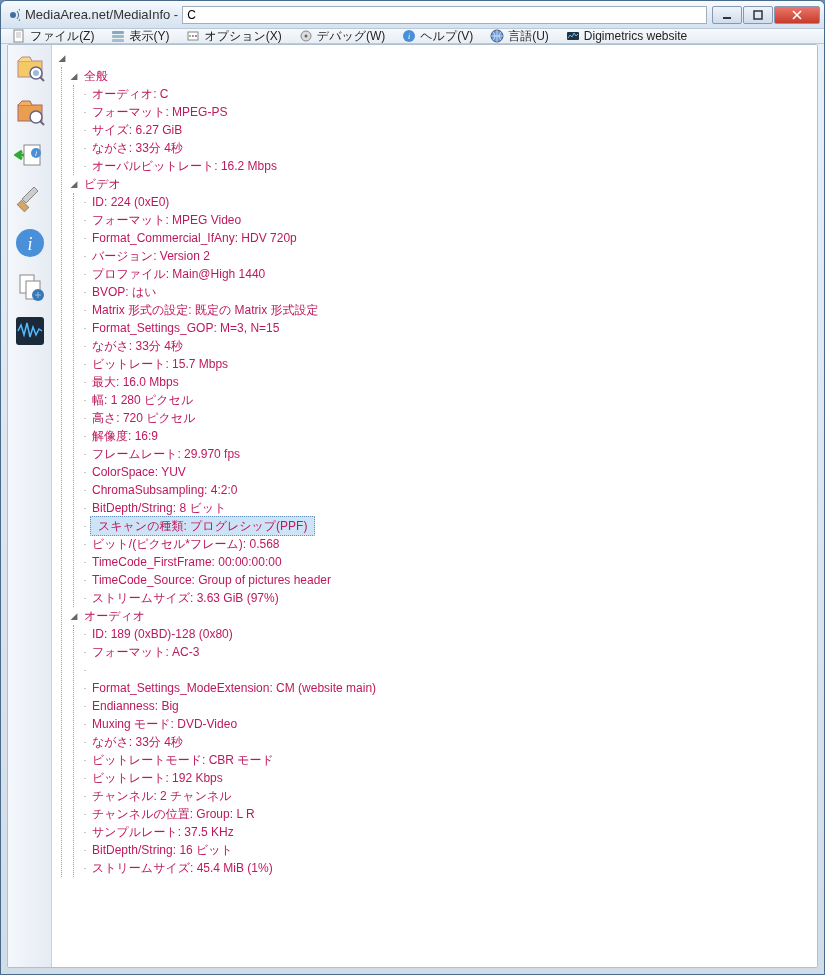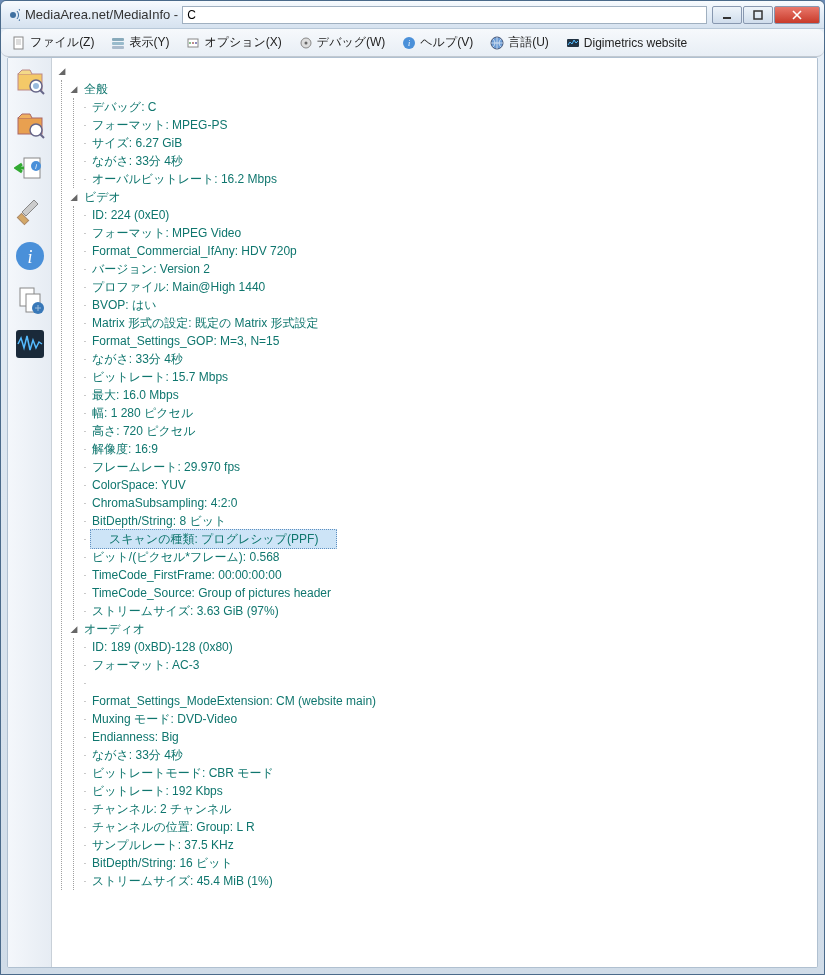--- a/index.html
+++ b/index.html
@@ -73,28 +73,27 @@
     color: #333;
     margin-left: 1px;
     cursor: pointer;
   }
   .titlebtn.close {
     background: linear-gradient(to bottom, #e9786b, #c83a2a);
     color: #fff;
     width: 46px;
   }
   .menubar {
-    height: 28px;
+    height: 15px;
     background: linear-gradient(to bottom, #f6f9fc, #e8eef5);
     border-bottom: 1px solid #c0c8d0;
     display: flex;
     align-items: center;
     padding: 0 4px;
     gap: 4px;
-    border-radius: 7px;
   }
   .menu-item {
     display: flex;
     align-items: center;
     padding: 2px 6px;
     cursor: pointer;
     font-size: 12px;
     color: #222;
     border-radius: 2px;
   }
@@ -156,27 +155,27 @@
     display: inline-flex;
     align-items: center;
     justify-content: center;
     font-size: 9px;
     color: #666;
     cursor: pointer;
     margin-right: 2px;
   }
   .tree-label {
     padding: 0 2px;
-    color: #0f766e;
+    color: #be185d;
   }
   .tree-label.selected {
     background: #cde4f7;
     border: 1px dotted #6090c0;
     border-radius: 1px;
-    padding: 0 18px;
+    padding: 0 7px;
   }
   .dotted {
     border-left: 1px dotted #a0a0a0;
     margin-left: 5px;
     padding-left: 6px;
   }
   .leaf-bullet {
     width: 10px;
     display: inline-block;
     text-align: center;
@@ -352,21 +351,21 @@
             <span class="tree-label"></span>
           </div>
           <div class="dotted">
             <div class="tree-row branch-row">
               <span class="tree-toggle">◢</span>
               <span class="tree-label">全般</span>
             </div>
             <div class="dotted">
               <div class="tree-row">
                 <span class="leaf-bullet"></span>
-                <span class="tree-label">デバッグ: C</span>
+                <span class="tree-label">オーディオ: C</span>
               </div>
               <div class="tree-row">
                 <span class="leaf-bullet"></span>
                 <span class="tree-label">フォーマット: MPEG-PS</span>
               </div>
               <div class="tree-row">
                 <span class="leaf-bullet"></span>
                 <span class="tree-label">サイズ: 6.27 GiB</span>
               </div>
               <div class="tree-row">
@@ -491,25 +490,25 @@
               </div>
               <div class="tree-row">
                 <span class="leaf-bullet"></span>
               </div>
               <div class="tree-row">
                 <span class="leaf-bullet"></span>
                 <span class="tree-label">Format_Settings_ModeExtension: CM (website main)</span>
               </div>
               <div class="tree-row">
                 <span class="leaf-bullet"></span>
+                <span class="tree-label">Endianness: Big</span>
+              </div>
+              <div class="tree-row">
+                <span class="leaf-bullet"></span>
                 <span class="tree-label">Muxing モード: DVD-Video</span>
-              </div>
-              <div class="tree-row">
-                <span class="leaf-bullet"></span>
-                <span class="tree-label">Endianness: Big</span>
               </div>
               <div class="tree-row">
                 <span class="leaf-bullet"></span>
                 <span class="tree-label">ながさ: 33分 4秒</span>
               </div>
               <div class="tree-row">
                 <span class="leaf-bullet"></span>
                 <span class="tree-label">ビットレートモード: CBR モード</span>
               </div>
               <div class="tree-row">

